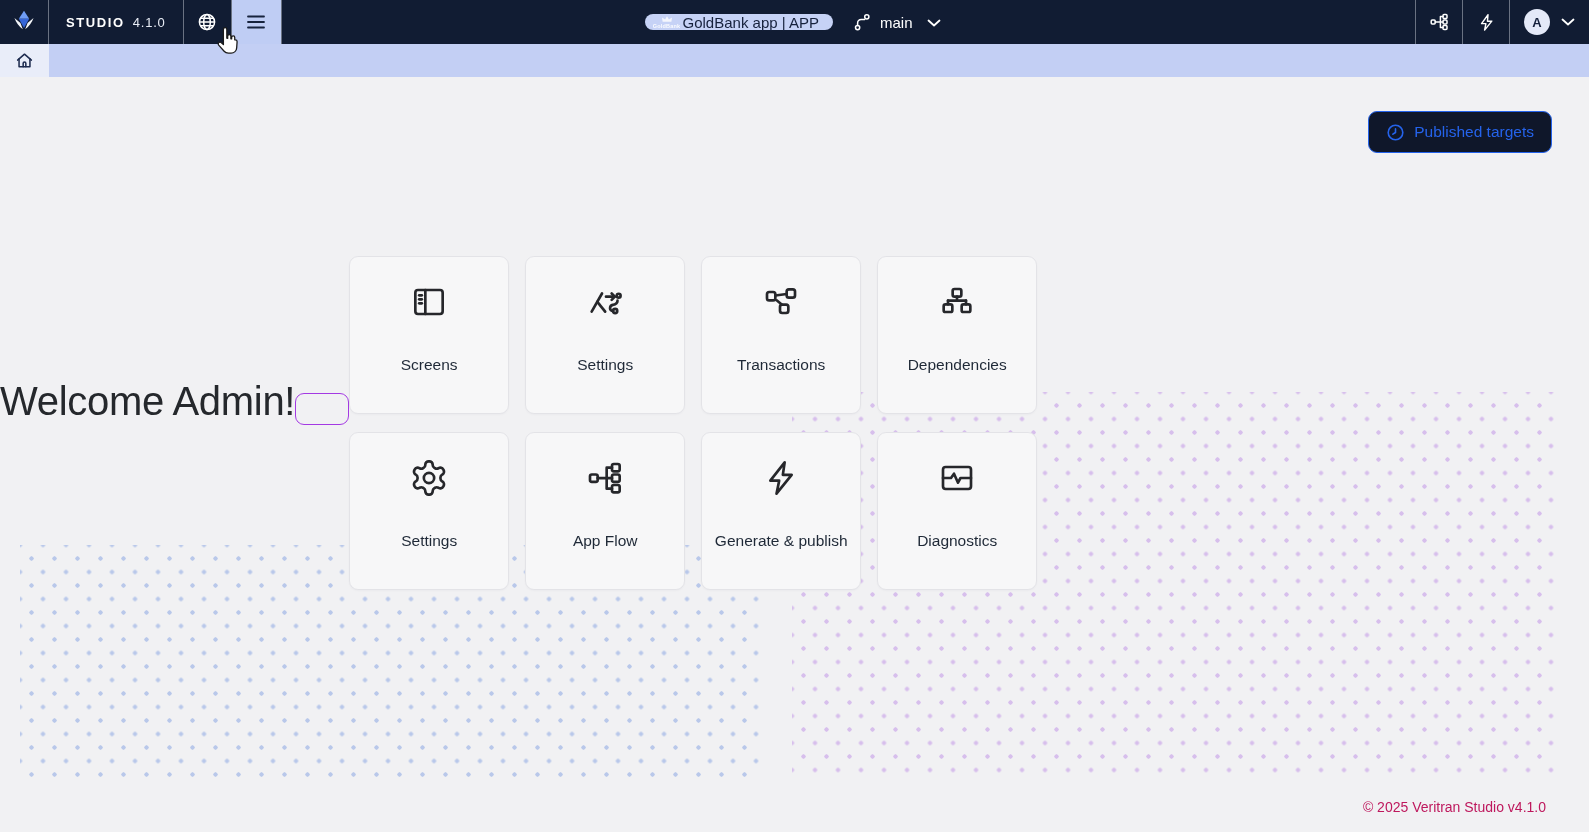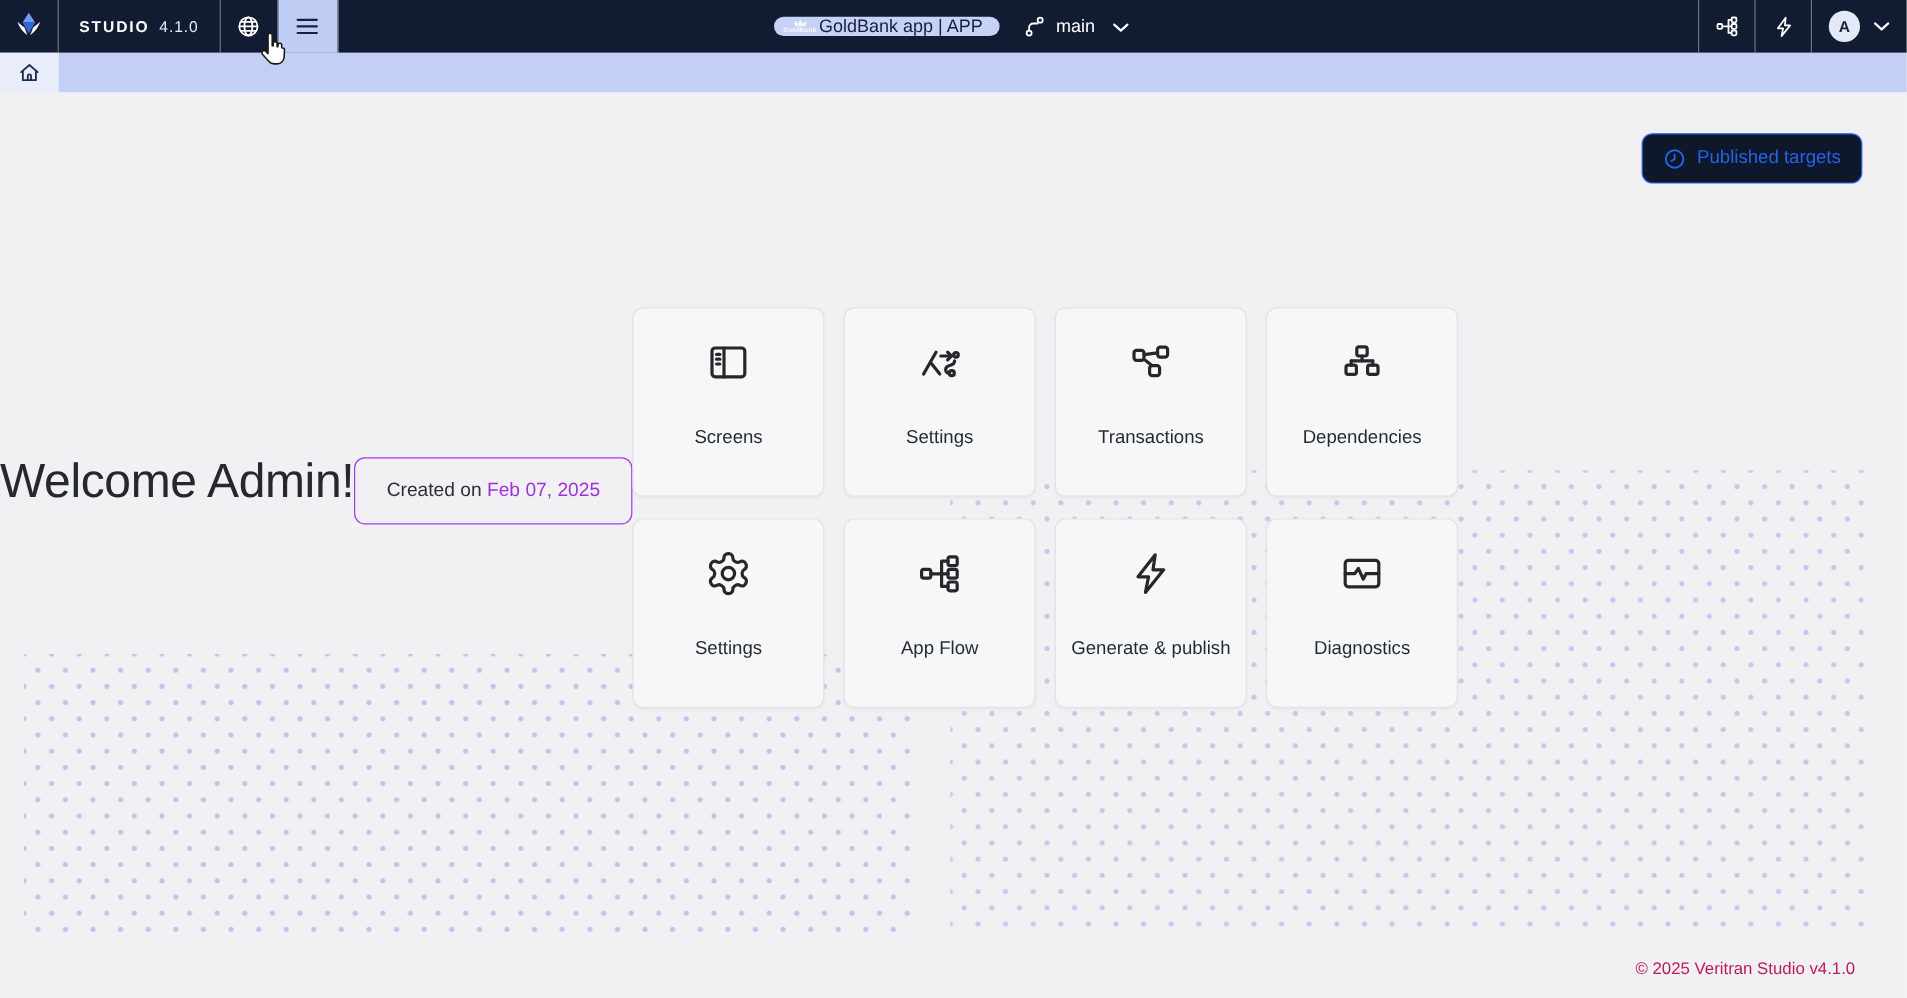--- a/index.html
+++ b/index.html
@@ -184,23 +184,20 @@
         <circle cx="9.5" cy="9.5" r="7.3"></circle>
         <path d="M9.5 5.9 V9.5 L6.9 11.2"></path>
       </svg>
       <span>Published targets</span>
     </button>
 
     <div class="content">
       <h1 class="welcome-title">Welcome Admin!</h1>
 
       <div class="working-box">
-        <div>
-          <span>Created on </span><span class="purple">Feb 07, 2025</span>
-        </div>
       </div>
 
       <div class="cards-grid">
 
         <div class="card">
           <span class="card-icon">
             <svg width="40" height="40" viewBox="0 0 24 24" class="stroke-card">
               <rect x="3.8" y="4.8" width="16.4" height="14.4" rx="1.6"></rect>
               <line x1="9.8" y1="4.8" x2="9.8" y2="19.2"></line>
               <line x1="6.1" y1="8" x2="7.7" y2="8"></line>

